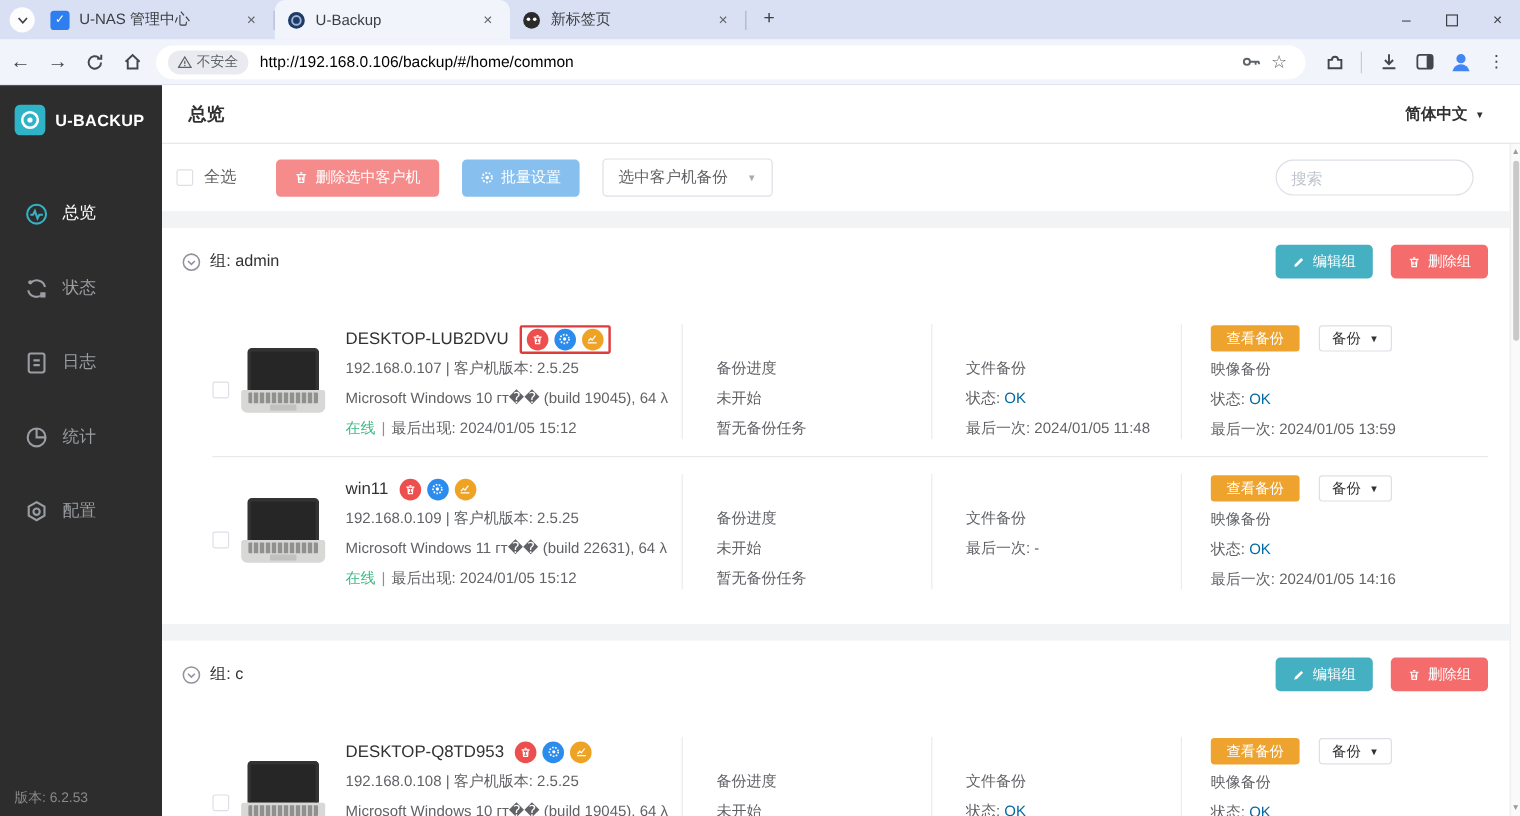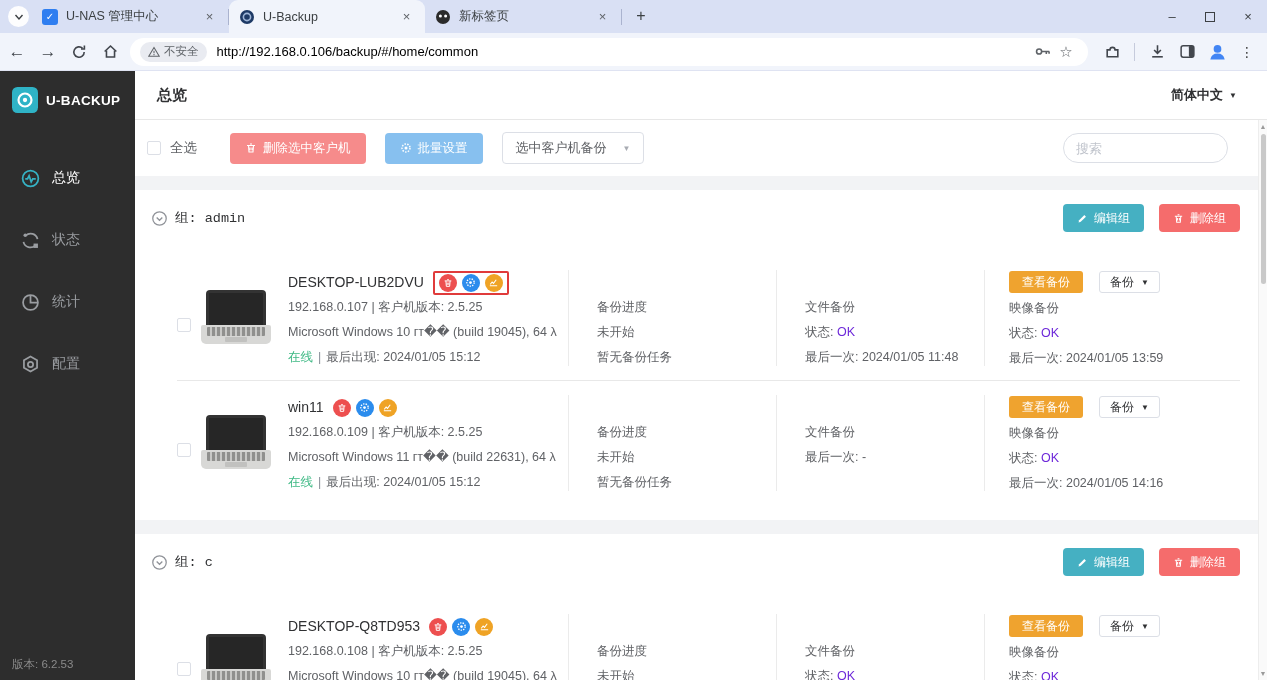--- a/index.html
+++ b/index.html
@@ -58,21 +58,21 @@
   .btn-batch-dis { background:#87c0ef; margin-left:19px; }
   .dd { height:32px; background:#fff; border:1px solid #dcdfe6; border-radius:4px; display:inline-flex; align-items:center; gap:16px; padding:0 13px; font-size:13px; color:#606266; margin-left:19px; }
   .dd .caret { font-size:8px; color:#a8abb2; }
   .search { margin-left:auto; margin-right:12px; width:165px; height:30px; border:1px solid #dcdfe6; border-radius:15px; padding:0 12px; font-size:13px; color:#606266; outline:none; font-family:inherit; }
   .search::placeholder { color:#bfc3cb; }
 
   
   .gcard { background:#fff; padding:14px 18px 16px 16px; flex:0 0 auto; }
   .gcard.grow { flex:1 1 auto; }
   .ghead { display:flex; align-items:center; height:28px; }
-  .gname { font-size:13.5px; color:#303133; margin-left:7px;font-family:Liberation Mono, monospace; }
+  .gname { font-size:13.5px; color:#303133; margin-left:7px; }
   .gbtns { margin-left:auto; display:flex; gap:15px; }
   .gbtn { height:28px; border:none; border-radius:4px; color:#fff; font-size:12px; display:inline-flex; align-items:center; gap:6px; padding:0 14px; font-family:inherit; }
   .gbtn.edit { background:#45b0c2; }
   .gbtn.del  { background:#f56c6c; }
   .rows { margin-left:26px; margin-top:24px; }
   .crow { display:flex; align-items:flex-start; height:124px; padding-top:14px; }
   .crow + .crow { border-top:1px solid #e8e8e8; }
   .crow .cb { align-self:center; margin-right:10px; }
 
   .laptop { width:70px; margin-top:20px; margin-right:17px; flex:0 0 auto; }
@@ -88,21 +88,21 @@
   .iconset { display:inline-flex; gap:5px; align-items:center; }
   .iconset.annotated { border:2px solid #e03b3b; padding:1px 4px; border-radius:2px; }
   .cic { width:18px; height:18px; border-radius:50%; display:inline-flex; align-items:center; justify-content:center; }
   .cic.red { background:#ed4f4f; } .cic.blue { background:#2b8ced; } .cic.orange { background:#efa325; }
   .online { color:#3fb985; }
   .sep { color:#8a8f99; margin:0 5px; }
 
   .col { border-left:1px solid #ebebeb; height:96px; padding-left:28px; line-height:25px; font-size:12.5px; color:#606266; }
   .col.mid { width:208px; padding-top:25px; }
   .col.last { flex:1; padding-left:24px; }
-  .statusv { color:#6d28d9; }
+  .statusv { color:#0369a1; }
   .btnrow { display:flex; gap:16px; align-items:center; height:24px; margin-bottom:2px; }
   .viewbtn { height:22px; background:#efa32f; color:#fff; border:none; border-radius:3px; font-size:12px; padding:0 13px; font-family:inherit; }
   .bakdd { height:22px; background:#fff; border:1px solid #dcdfe6; border-radius:3px; font-size:12px; color:#303133; display:inline-flex; align-items:center; gap:7px; padding:0 10px; }
   .bakdd .caret { font-size:8px; color:#303133; }
 
   
   .scrollbar { position:absolute; right:0; top:120px; width:9px; height:560px; background:#fafafa; border-left:1px solid #ededed; }
   .s-arrow { position:absolute; left:0; width:8px; text-align:center; color:#9a9a9a; font-size:7px; }
   .s-thumb { position:absolute; left:2px; top:14px; width:5px; height:150px; background:#c9c9c9; border-radius:3px; }
   svg { display:block; }
@@ -238,20 +238,27 @@
         <span>总览</span>
       </div>
       <div class="mitem">
         <svg width="21" height="21" viewBox="0 0 24 24" fill="none" stroke="#9a9da1" stroke-width="2">
             <path d="M6.5 6.5A8 8 0 0 1 20 10.5"></path>
             <path d="M17.5 17.5A8 8 0 0 1 4 13.5"></path>
             <rect x="15.5" y="15.5" width="5" height="5" fill="#9a9da1" stroke="none"></rect>
             <rect x="4" y="4" width="4" height="4" rx="2" stroke="none" fill="#9a9da1"></rect>
           </svg>
         <span>状态</span>
+      </div>
+      <div class="mitem">
+        <svg width="21" height="21" viewBox="0 0 24 24" fill="none" stroke="#9a9da1" stroke-width="2">
+            <rect x="4.5" y="3" width="15" height="18" rx="2"></rect>
+            <path d="M9 9.5h6M9 14h6"></path>
+          </svg>
+        <span>日志</span>
       </div>
       <div class="mitem">
         <svg width="21" height="21" viewBox="0 0 24 24" fill="none" stroke="#9a9da1" stroke-width="2">
             <circle cx="12" cy="12" r="8.5"></circle>
             <path d="M12 3.5V12h8.5"></path>
           </svg>
         <span>统计</span>
       </div>
       <div class="mitem">
         <svg width="21" height="21" viewBox="0 0 24 24" fill="none" stroke="#9a9da1" stroke-width="2">

